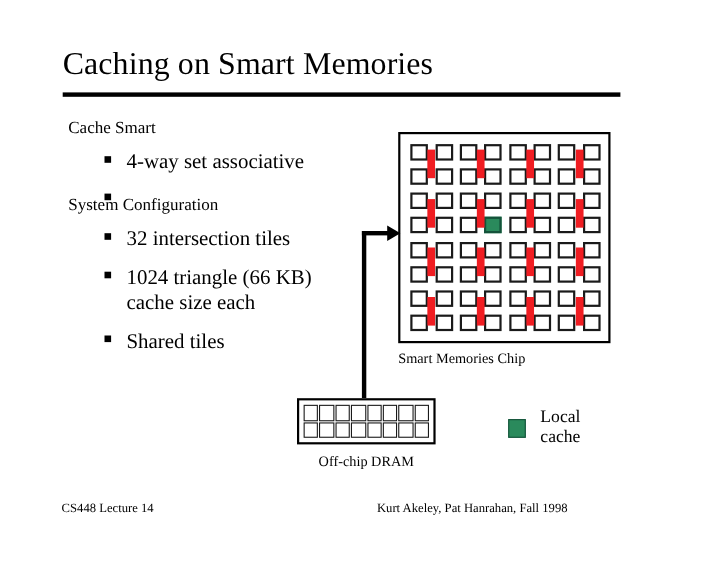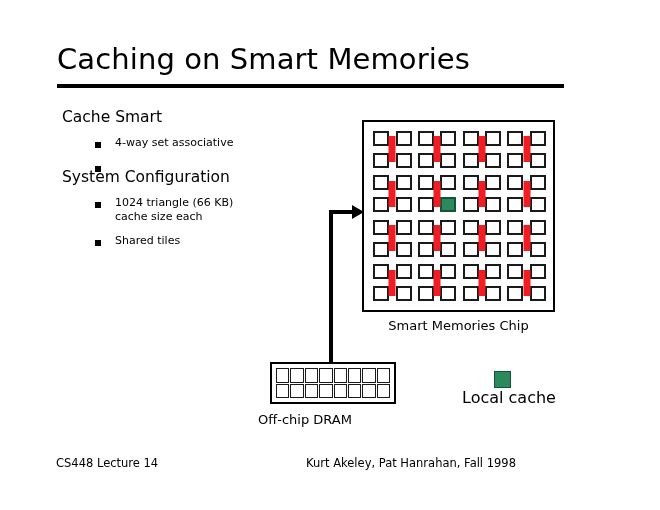--- a/index.html
+++ b/index.html
@@ -10,20 +10,21 @@
   body {
     font-family: "DejaVu Sans", sans-serif;
     -webkit-font-smoothing: antialiased;
   }
   #slide {
     position: relative;
     width: 564px;
     height: 510px;
     background: #ffffff;
     overflow: hidden;
+    font-family: Liberation Serif, serif;
   }
 
   
   #title {
     position: absolute;
     left: 57px;
     top: 42px;
     font-size: 29px;
     font-weight: 400;
     color: #000000;
@@ -54,21 +55,21 @@
     line-height: 1.2;
   }
   .sect.second { margin-top: 19px; }
   .bullets {
     list-style: none;
     margin: 0;
     padding: 0 0 0 33px;
   }
   .bullets li {
     position: relative;
-    font-size: 11px;
+    font-size: 19px;
     color: #000000;
     margin-bottom: 11px;
     line-height: 1.25;
     padding-left: 20px;
   }
   .bullets li .sq {
     position: absolute;
     left: 0;
     top: 6px;
     width: 6px;
@@ -129,21 +130,21 @@
     height: 26px;
     transform: translate(-50%, -50%);
     background: #f01d22;
     z-index: 3;
   }
   #chip-caption {
     position: absolute;
     left: 362px;
     top: 318px;
     width: 193px;
-    text-align: center;
+    text-align: left;
     font-size: 13px;
     color: #000000;
   }
 
   
   #dram {
     position: absolute;
     left: 270px;
     top: 362px;
     width: 126px;
@@ -164,20 +165,21 @@
   .dcell {
     border: 1.6px solid #1a1a1a;
     box-sizing: border-box;
     background: #ffffff;
   }
   #dram-caption {
     position: absolute;
     left: 258px;
     top: 412px;
     width: 150px;
+    text-align: center;
     font-size: 13px;
     color: #000000;
   }
 
   
   #arrow-vert {
     position: absolute;
     left: 329px;
     top: 210px;
     width: 4px;
@@ -203,21 +205,20 @@
     border-left: 12px solid #000000;
   }
 
   
   #legend {
     position: absolute;
     left: 462px;
     top: 371px;
     display: flex;
     align-items: center;
-    flex-direction: column;
   }
   #legend-swatch {
     width: 17px;
     height: 17px;
     background: #2a8a5c;
     border: 1.5px solid #14523a;
     box-sizing: border-box;
     margin-right: 13px;
   }
   #legend-label {
@@ -259,20 +260,24 @@
       </li>
       <li>
         <span class="sq"></span>
       </li>
     </ul>
 
     <div class="sect second">System Configuration</div>
     <ul class="bullets">
       <li>
         <span class="sq"></span>
+        <span>32 intersection tiles</span>
+      </li>
+      <li>
+        <span class="sq"></span>
         <span>1024 triangle (66 KB)</span>
         <span class="l2">cache size each</span>
       </li>
       <li>
         <span class="sq"></span>
         <span>Shared tiles</span>
       </li>
     </ul>
 
   </div>

